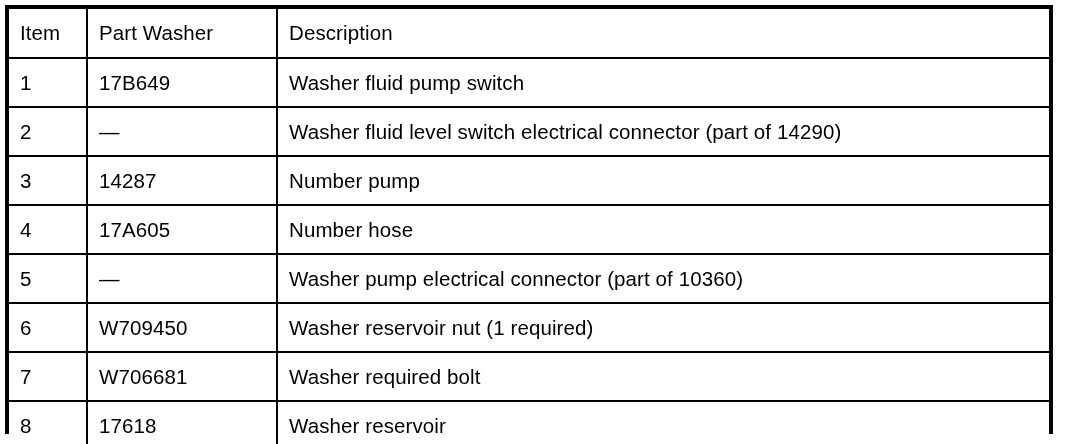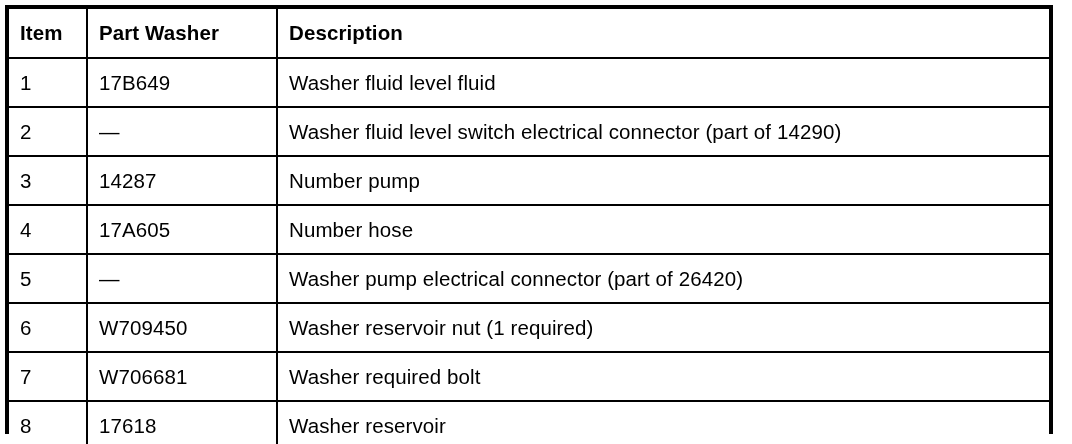--- a/index.html
+++ b/index.html
@@ -63,21 +63,21 @@
   table.parts-table th:last-child,
   table.parts-table td:last-child {
     border-right: none;
   }
 
   table.parts-table tr:last-child td {
     border-bottom: none;
   }
 
   table.parts-table thead th {
-    font-weight: bold;
+    font-weight: normal;
     height: 48px;
   }
 
   table.parts-table tbody td {
     font-weight: normal;
     height: 47px;
   }
 
   .cell-item { }
   .cell-part { }
@@ -99,41 +99,41 @@
         <tr>
           <th class="cell-item">Item</th>
           <th class="cell-part">Part Washer</th>
           <th class="cell-desc">Description</th>
         </tr>
       </thead>
       <tbody>
         <tr>
           <td class="cell-item">1</td>
           <td class="cell-part">17B649</td>
-          <td class="cell-desc">Washer fluid level fluid</td>
+          <td class="cell-desc">Washer fluid pump switch</td>
         </tr>
         <tr>
           <td class="cell-item">2</td>
           <td class="cell-part">—</td>
           <td class="cell-desc">Washer fluid level switch electrical connector (part of 14290)</td>
         </tr>
         <tr>
           <td class="cell-item">3</td>
           <td class="cell-part">14287</td>
           <td class="cell-desc">Number pump</td>
         </tr>
         <tr>
           <td class="cell-item">4</td>
           <td class="cell-part">17A605</td>
           <td class="cell-desc">Number hose</td>
         </tr>
         <tr>
           <td class="cell-item">5</td>
           <td class="cell-part">—</td>
-          <td class="cell-desc">Washer pump electrical connector (part of 26420)</td>
+          <td class="cell-desc">Washer pump electrical connector (part of 10360)</td>
         </tr>
         <tr>
           <td class="cell-item">6</td>
           <td class="cell-part">W709450</td>
           <td class="cell-desc">Washer reservoir nut (1 required)</td>
         </tr>
         <tr>
           <td class="cell-item">7</td>
           <td class="cell-part">W706681</td>
           <td class="cell-desc">Washer required bolt</td>

